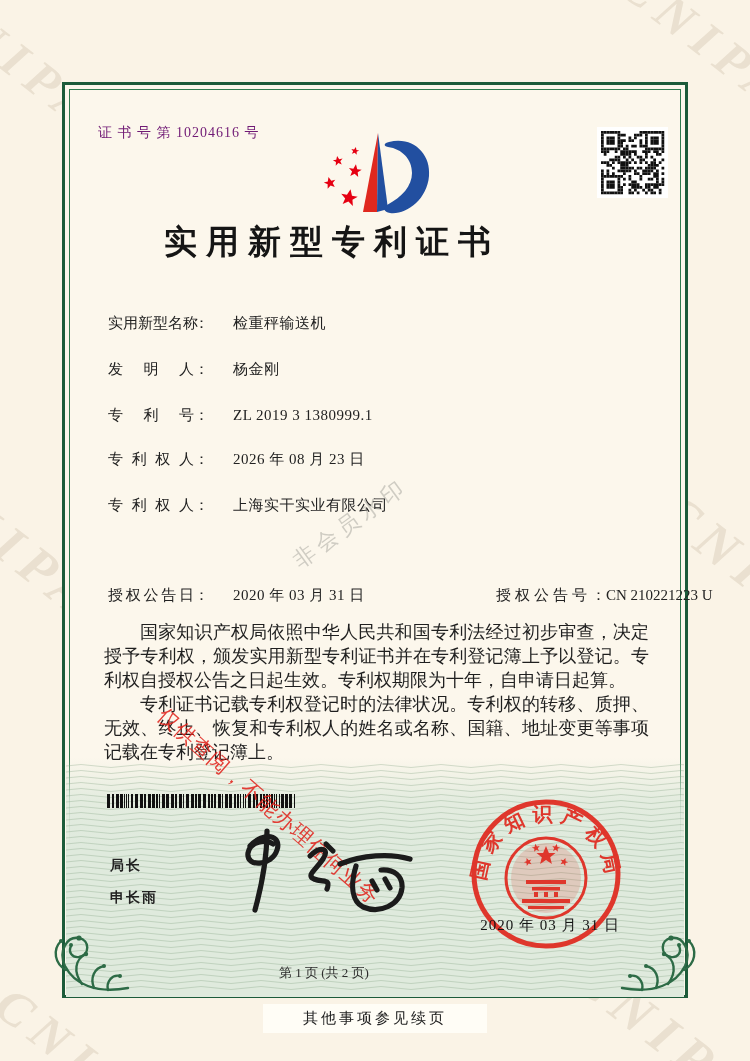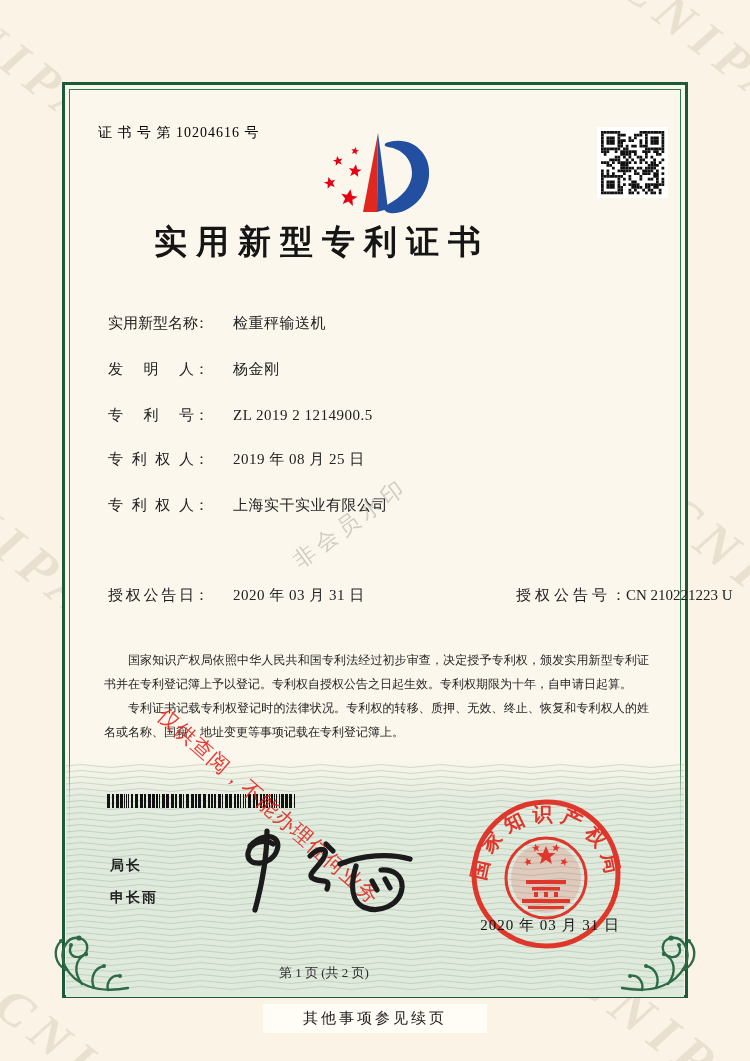--- a/index.html
+++ b/index.html
@@ -23,35 +23,35 @@
     position:absolute;left:296px;top:548px;font-size:22px;letter-spacing:5px;
     color:rgba(145,145,138,0.42);transform:rotate(-36deg);transform-origin:0 50%;
     white-space:nowrap;pointer-events:none;
   }
   .wm-red{
     position:absolute;left:170px;top:702px;font-size:21px;letter-spacing:1px;
     color:rgba(224,36,30,0.88);transform:rotate(41deg);transform-origin:0 0;
     white-space:nowrap;z-index:30;font-family:"Liberation Serif","DejaVu Serif",serif;
   }
   
-  .cert-no{position:absolute;left:98px;top:124px;font-size:14px;letter-spacing:1px;color:#000000;}
+  .cert-no{position:absolute;left:98px;top:124px;font-size:14px;letter-spacing:1px;color:#701a75;}
   .logo{position:absolute;left:310px;top:128px;}
   .qr{position:absolute;left:597px;top:127px;width:71px;height:71px;background:#fff;}
   .title{
     position:absolute;left:0;top:220px;width:644px;text-align:center;
-    font-size:33px;font-weight:bold;letter-spacing:9px;color:#151515;
+    font-size:33px;font-weight:bold;letter-spacing:9px;color:#151515;padding-left:10px;
   }
   
   .frow{position:absolute;left:108px;font-size:15px;white-space:nowrap;color:#222;}
   .flabel{display:inline-block;width:86px;text-align:justify;text-align-last:justify;vertical-align:top;}
   .fvalue{margin-left:24px;letter-spacing:0.5px;}
-  .grant2{position:absolute;left:388px;top:0;margin-left:20px;}
+  .grant2{position:absolute;left:388px;top:0;}
   .grant2 .g2label{letter-spacing:4px;}
   
-  .body-text{position:absolute;left:104px;top:620px;width:545px;font-size:12px;line-height:24px;text-align:justify;margin-top:28px;}
+  .body-text{position:absolute;left:104px;top:620px;width:545px;font-size:18px;line-height:24px;text-align:justify;}
   .body-text p{margin:0;text-indent:2em;}
   
   .panel{position:absolute;left:66px;top:758px;width:618px;height:239px;}
   .panel .fade{position:absolute;inset:0;background:linear-gradient(180deg,rgba(223,234,221,0) 0,rgba(223,234,221,0.85) 42px,#dfeadd 90px);}
   .panel svg{position:absolute;inset:0;}
   
   .barcode{position:absolute;left:107px;top:794px;z-index:12;}
   .officer-role{position:absolute;left:110px;top:857px;font-size:14px;font-weight:bold;z-index:12;
     font-family:"DejaVu Sans","Liberation Sans",sans-serif;color:#222;letter-spacing:2px;text-align:right;}
   .officer-name{position:absolute;left:110px;top:889px;font-size:14px;font-weight:bold;z-index:12;
@@ -398,24 +398,24 @@
 
   <div class="title">实用新型专利证书</div>
 
   <div class="frow" style="top:314px">
     <span class="flabel">实用新型名称</span><span>：</span><span class="fvalue">检重秤输送机</span>
   </div>
   <div class="frow" style="top:360px">
     <span class="flabel">发明人</span><span>：</span><span class="fvalue">杨金刚</span>
   </div>
   <div class="frow" style="top:406px">
-    <span class="flabel">专利号</span><span>：</span><span class="fvalue">ZL 2019 2 1214900.5</span>
+    <span class="flabel">专利号</span><span>：</span><span class="fvalue">ZL 2019 3 1380999.1</span>
   </div>
   <div class="frow" style="top:450px">
-    <span class="flabel">专利权人</span><span>：</span><span class="fvalue">2019 年 08 月 25 日</span>
+    <span class="flabel">专利权人</span><span>：</span><span class="fvalue">2026 年 08 月 23 日</span>
   </div>
   <div class="frow" style="top:496px">
     <span class="flabel">专利权人</span><span>：</span><span class="fvalue">上海实干实业有限公司</span>
   </div>
   <div class="frow" style="top:586px">
     <span class="flabel">授权公告日</span><span>：</span><span class="fvalue">2020 年 03 月 31 日</span>
     <span class="grant2">
       <span class="g2label">授权公告号</span><span>：</span><span>CN 210221223 U</span>
     </span>
   </div>

